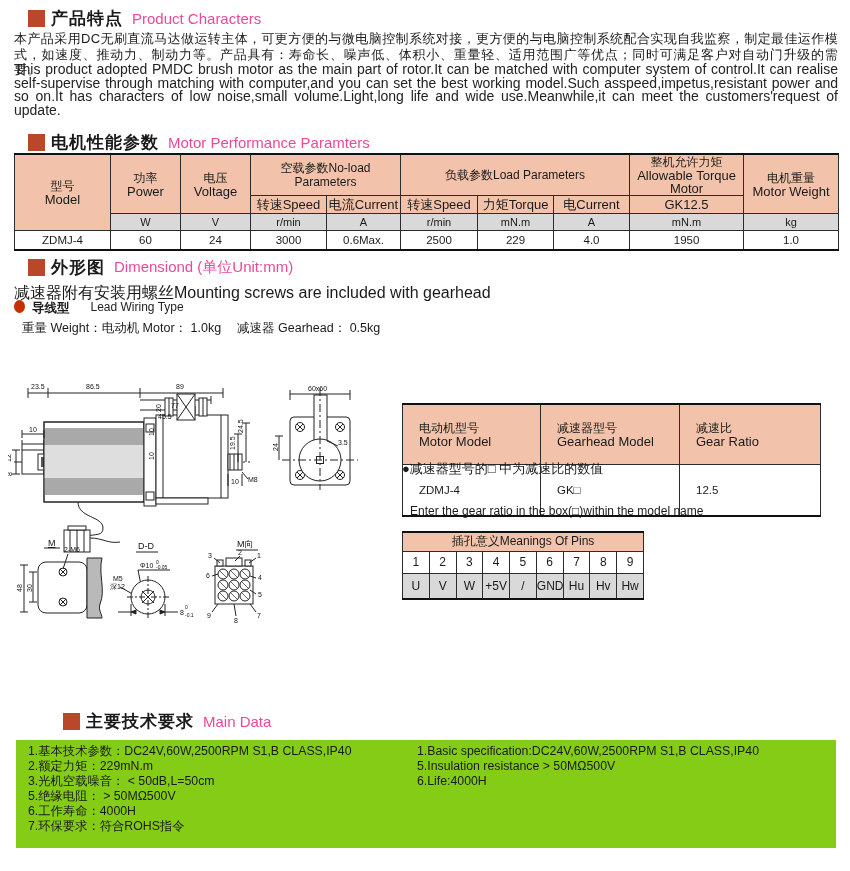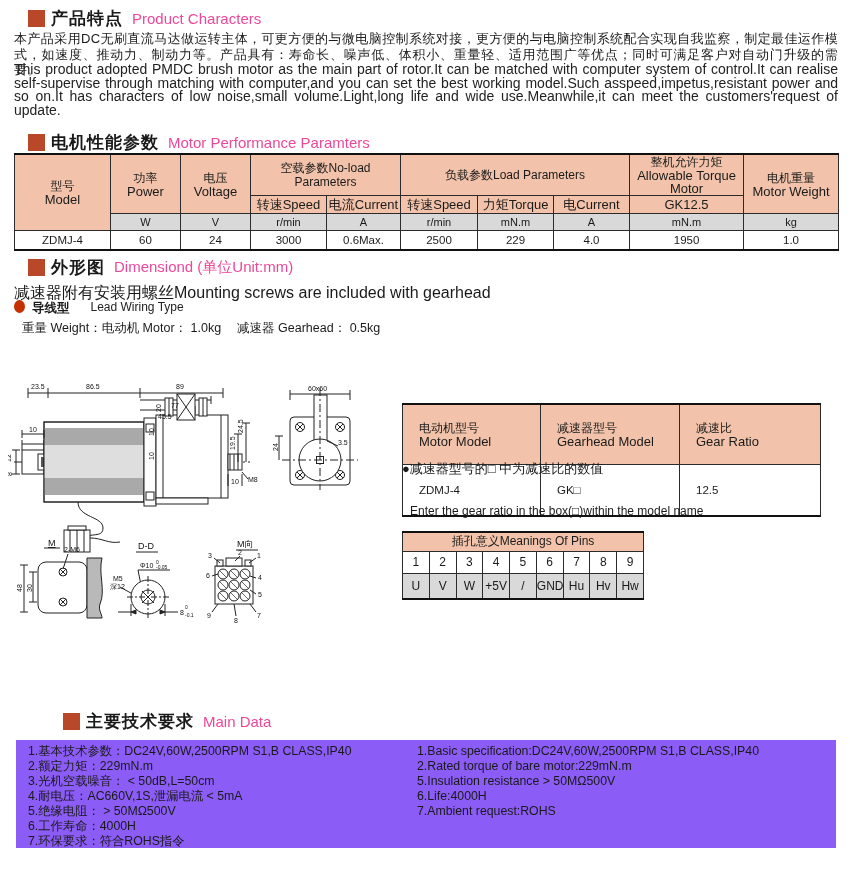--- a/index.html
+++ b/index.html
@@ -36,21 +36,21 @@
   .weight-line{font-size:12.5px;}
   
   .mtab{width:418px;table-layout:fixed;border-top:2.5px solid #111;border-bottom:2.5px solid #111;}
   .mtab th,.mtab td{border:1px solid #2b2b2b;padding:16px;text-align:left;font-weight:normal;}
   .mnote-cn{font-size:13px;}
   .mnote-en{font-size:12px;margin-left:8px;}
   
   .ptab{width:242px;table-layout:fixed;border-top:2px solid #111;border-bottom:2.5px solid #111;}
   .ptab th,.ptab td{border:1px solid #2b2b2b;padding:0;text-align:center;font-weight:normal;font-size:12px;}
   
-  .mdbox{background:#8b5cf6;}
+  .mdbox{background:#84cc16;}
   .mdlist{list-style:none;margin:0;padding:0;}
   .mdlist li{font-size:12.3px;line-height:15px;white-space:nowrap;}
   
   .dim{font-size:7px;fill:#111;}
   .dim9{font-size:9px;fill:#111;}
   .tol{font-size:5px;fill:#111;}
 </style>
 </head>
 <body>
 
@@ -434,25 +434,22 @@
 <div class="abs sec-head" style="left:28px;top:710px;margin-left:35px;">
   <span class="sec-sq"></span>
   <span class="sec-cn">主要技术要求</span>
   <span class="sec-en">Main Data</span>
 </div>
 <div class="abs mdbox" style="left:16px;top:740px;width:820px;height:108px;">
   <ul class="mdlist abs" style="left:12px;top:4px;">
     <li>1.基本技术参数：DC24V,60W,2500RPM S1,B CLASS,IP40</li>
     <li>2.额定力矩：229mN.m</li>
     <li>3.光机空载噪音： &lt; 50dB,L=50cm</li>
-    <li>4.耐电压：AC660V,1S,泄漏电流 &lt; 5mA</li>
     <li>5.绝缘电阻： &gt; 50MΩ500V</li>
     <li>6.工作寿命：4000H</li>
     <li>7.环保要求：符合ROHS指令</li>
   </ul>
   <ul class="mdlist abs" style="left:401px;top:4px;">
     <li>1.Basic specification:DC24V,60W,2500RPM S1,B CLASS,IP40</li>
-    <li>2.Rated torque of bare motor:229mN.m</li>
     <li>5.Insulation resistance &gt; 50MΩ500V</li>
     <li>6.Life:4000H</li>
-    <li>7.Ambient request:ROHS</li>
   </ul>
 </div>
 
 </body></html>

